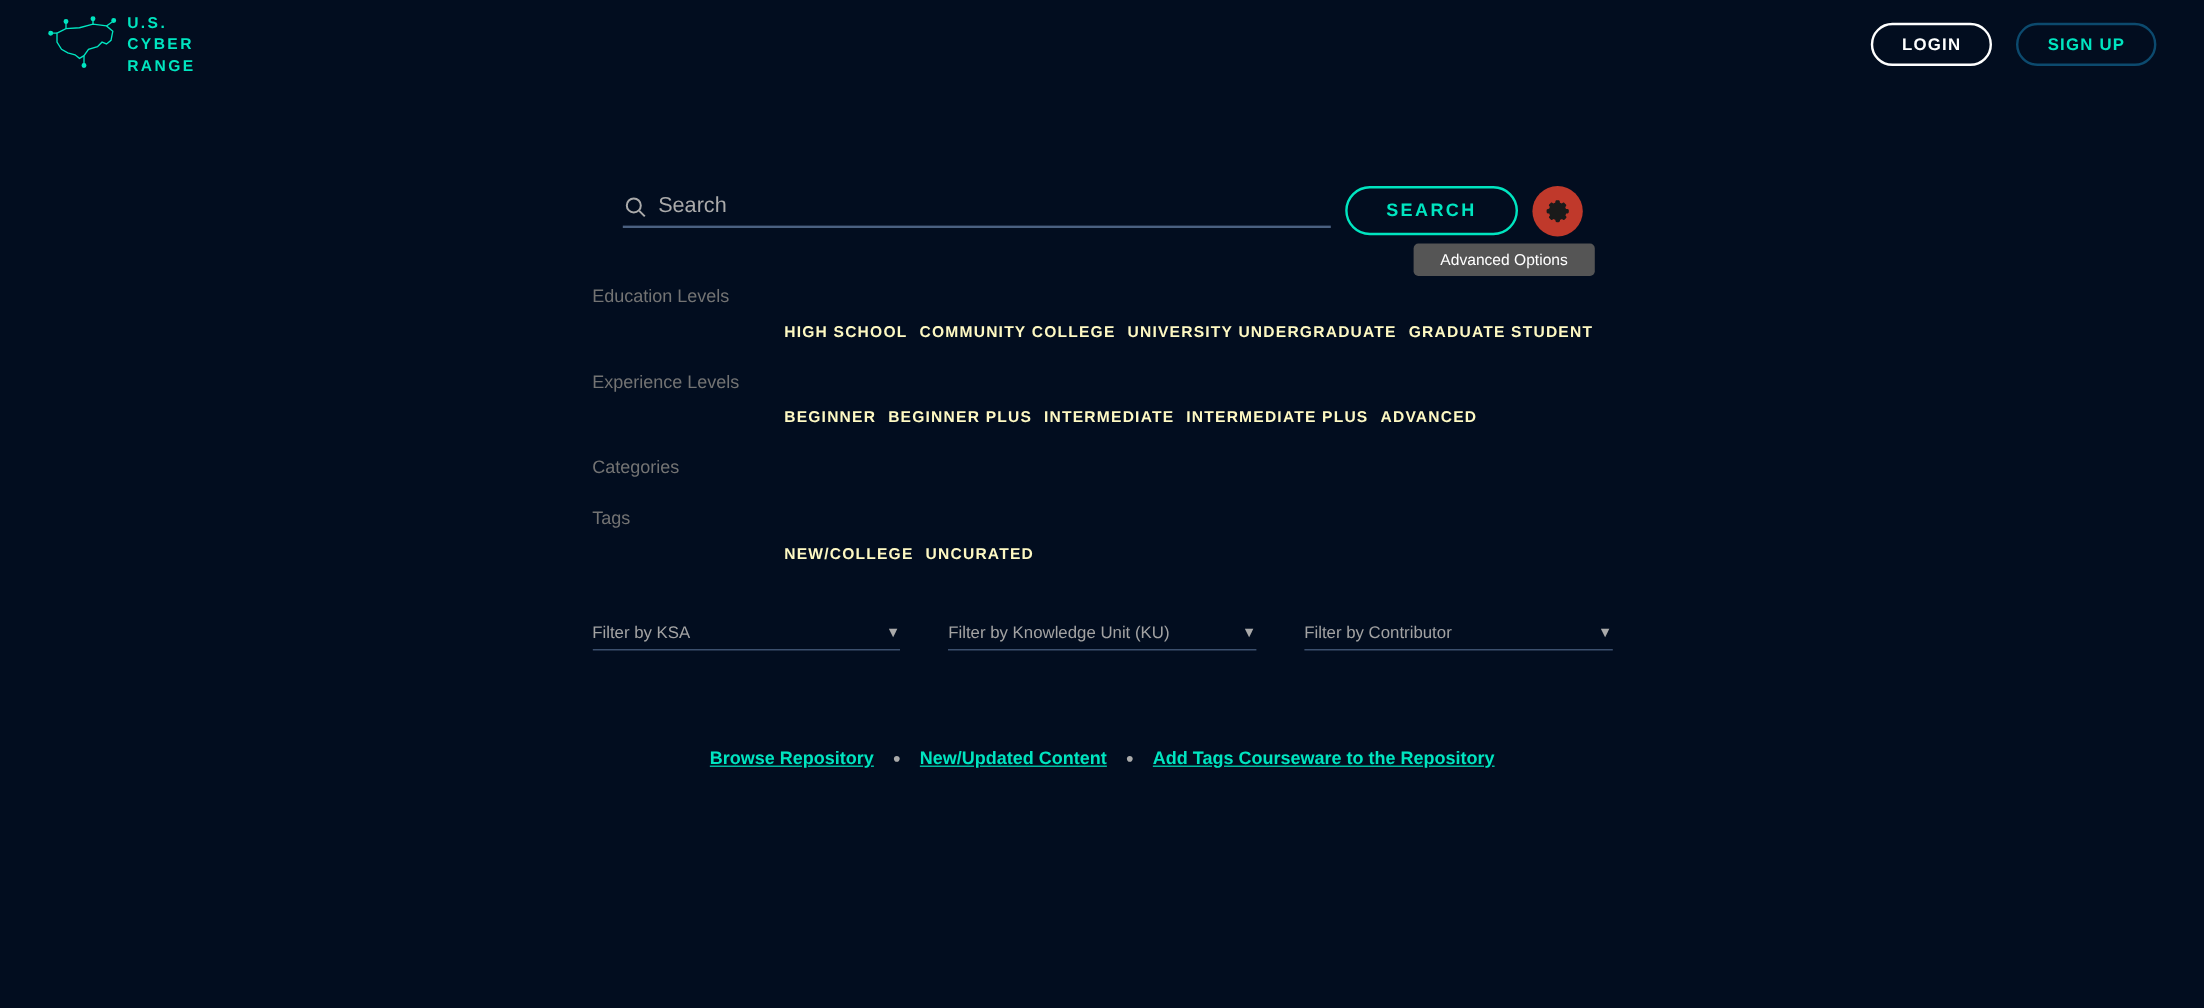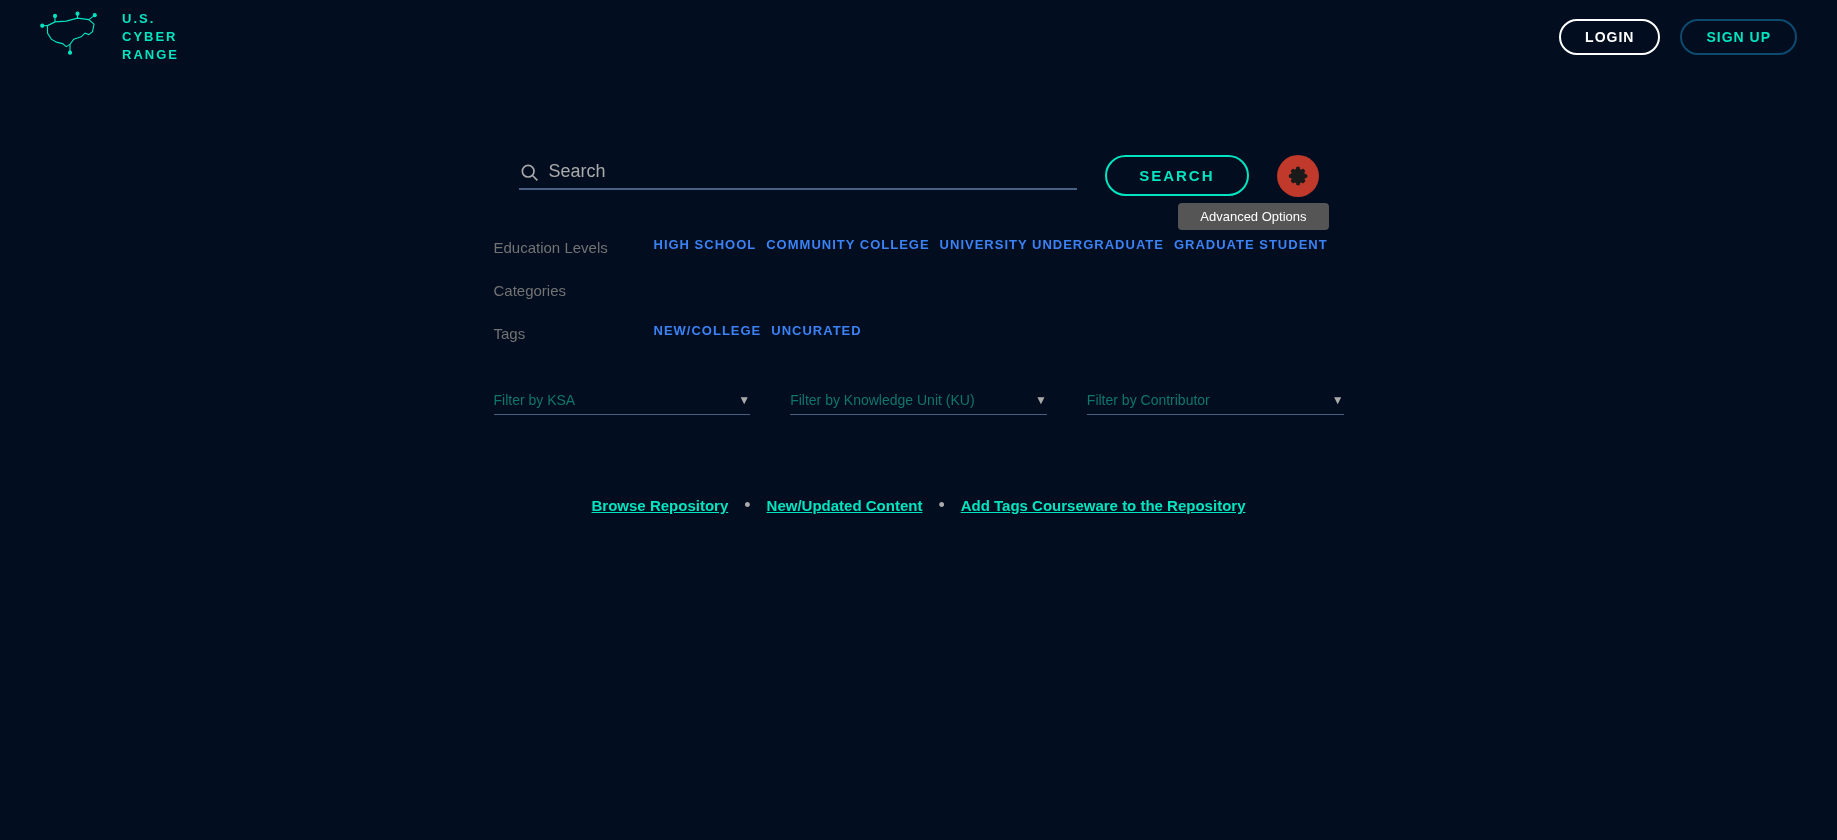--- a/index.html
+++ b/index.html
@@ -17,22 +17,22 @@
     .header {
       display: flex;
       justify-content: space-between;
       align-items: center;
       padding: 10px 40px;
       background-color: #020d1f;
     }
 
     .logo-area {
       display: flex;
-      align-items: flex-start;
-      gap: 22px;
+      align-items: center;
+      gap: 6px;
     }
 
     .logo-svg {
       width: 60px;
       height: 50px;
     }
 
     .logo-text {
       font-size: 13px;
       color: #00e5c0;
@@ -75,21 +75,21 @@
       display: flex;
       flex-direction: column;
       align-items: center;
       padding-top: 80px;
     }
 
     
     .search-area {
       display: flex;
       align-items: center;
-      gap: 28px;
+      gap: 12px;
       width: 800px;
       position: relative;
     }
 
     .search-input-wrapper {
       display: flex;
       align-items: center;
       flex: 1;
       border-bottom: 2px solid #4a6080;
       padding-bottom: 6px;
@@ -185,49 +185,50 @@
       padding-top: 2px;
     }
 
     .filter-tags {
       display: flex;
       flex-wrap: wrap;
       gap: 10px;
     }
 
     .filter-tag {
-      color: #3b82f6;
+      color: #fef9c3;
       font-size: 13px;
       font-weight: bold;
       letter-spacing: 1px;
       cursor: pointer;
       background: transparent;
       border: none;
       padding: 0;
+      margin-top: 32px;
     }
 
     
     .dropdown-row {
       display: flex;
       gap: 40px;
       margin-top: 20px;
       width: 850px;
     }
 
     .dropdown-wrapper {
       flex: 1;
       position: relative;
     }
 
     .dropdown-select {
       width: 100%;
       background: transparent;
       border: none;
       border-bottom: 1px solid #4a6080;
-      color: #0f766e;
+      color: #a3a3a3;
       font-size: 14px;
       padding: 6px 0;
       appearance: none;
       outline: none;
       cursor: pointer;
     }
 
     .dropdown-arrow {
       position: absolute;
       right: 0;
@@ -322,20 +323,30 @@
     <div class="filter-row">
       <div class="filter-label">Education Levels</div>
       <div class="filter-tags">
         <button class="filter-tag">HIGH SCHOOL</button>
         <button class="filter-tag">COMMUNITY COLLEGE</button>
         <button class="filter-tag">UNIVERSITY UNDERGRADUATE</button>
         <button class="filter-tag">GRADUATE STUDENT</button>
       </div>
     </div>
 
+    <div class="filter-row">
+      <div class="filter-label">Experience Levels</div>
+      <div class="filter-tags">
+        <button class="filter-tag">BEGINNER</button>
+        <button class="filter-tag">BEGINNER PLUS</button>
+        <button class="filter-tag">INTERMEDIATE</button>
+        <button class="filter-tag">INTERMEDIATE PLUS</button>
+        <button class="filter-tag">ADVANCED</button>
+      </div>
+    </div>
 
     <div class="filter-row">
       <div class="filter-label">Categories</div>
     </div>
 
     <div class="filter-row">
       <div class="filter-label">Tags</div>
       <div class="filter-tags">
         <button class="filter-tag">NEW/COLLEGE</button>
         <button class="filter-tag">UNCURATED</button>

